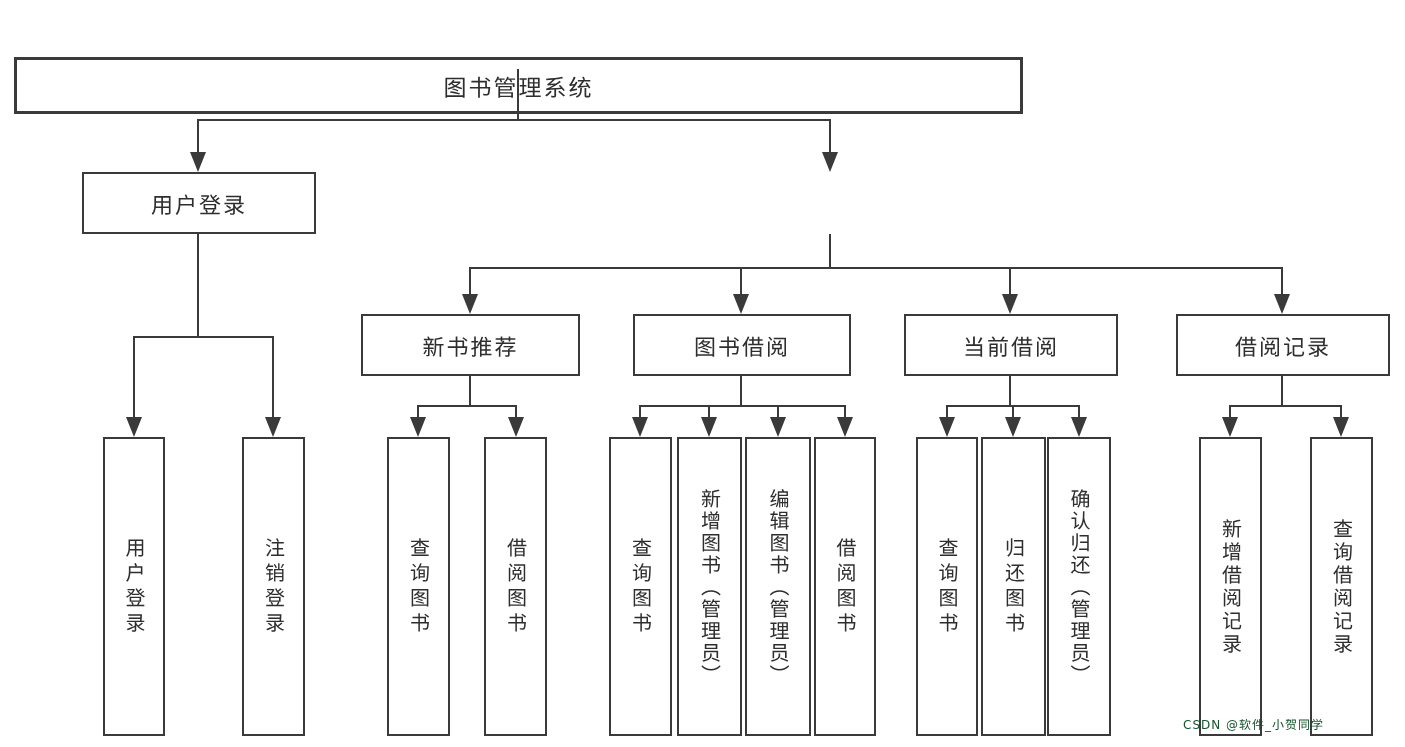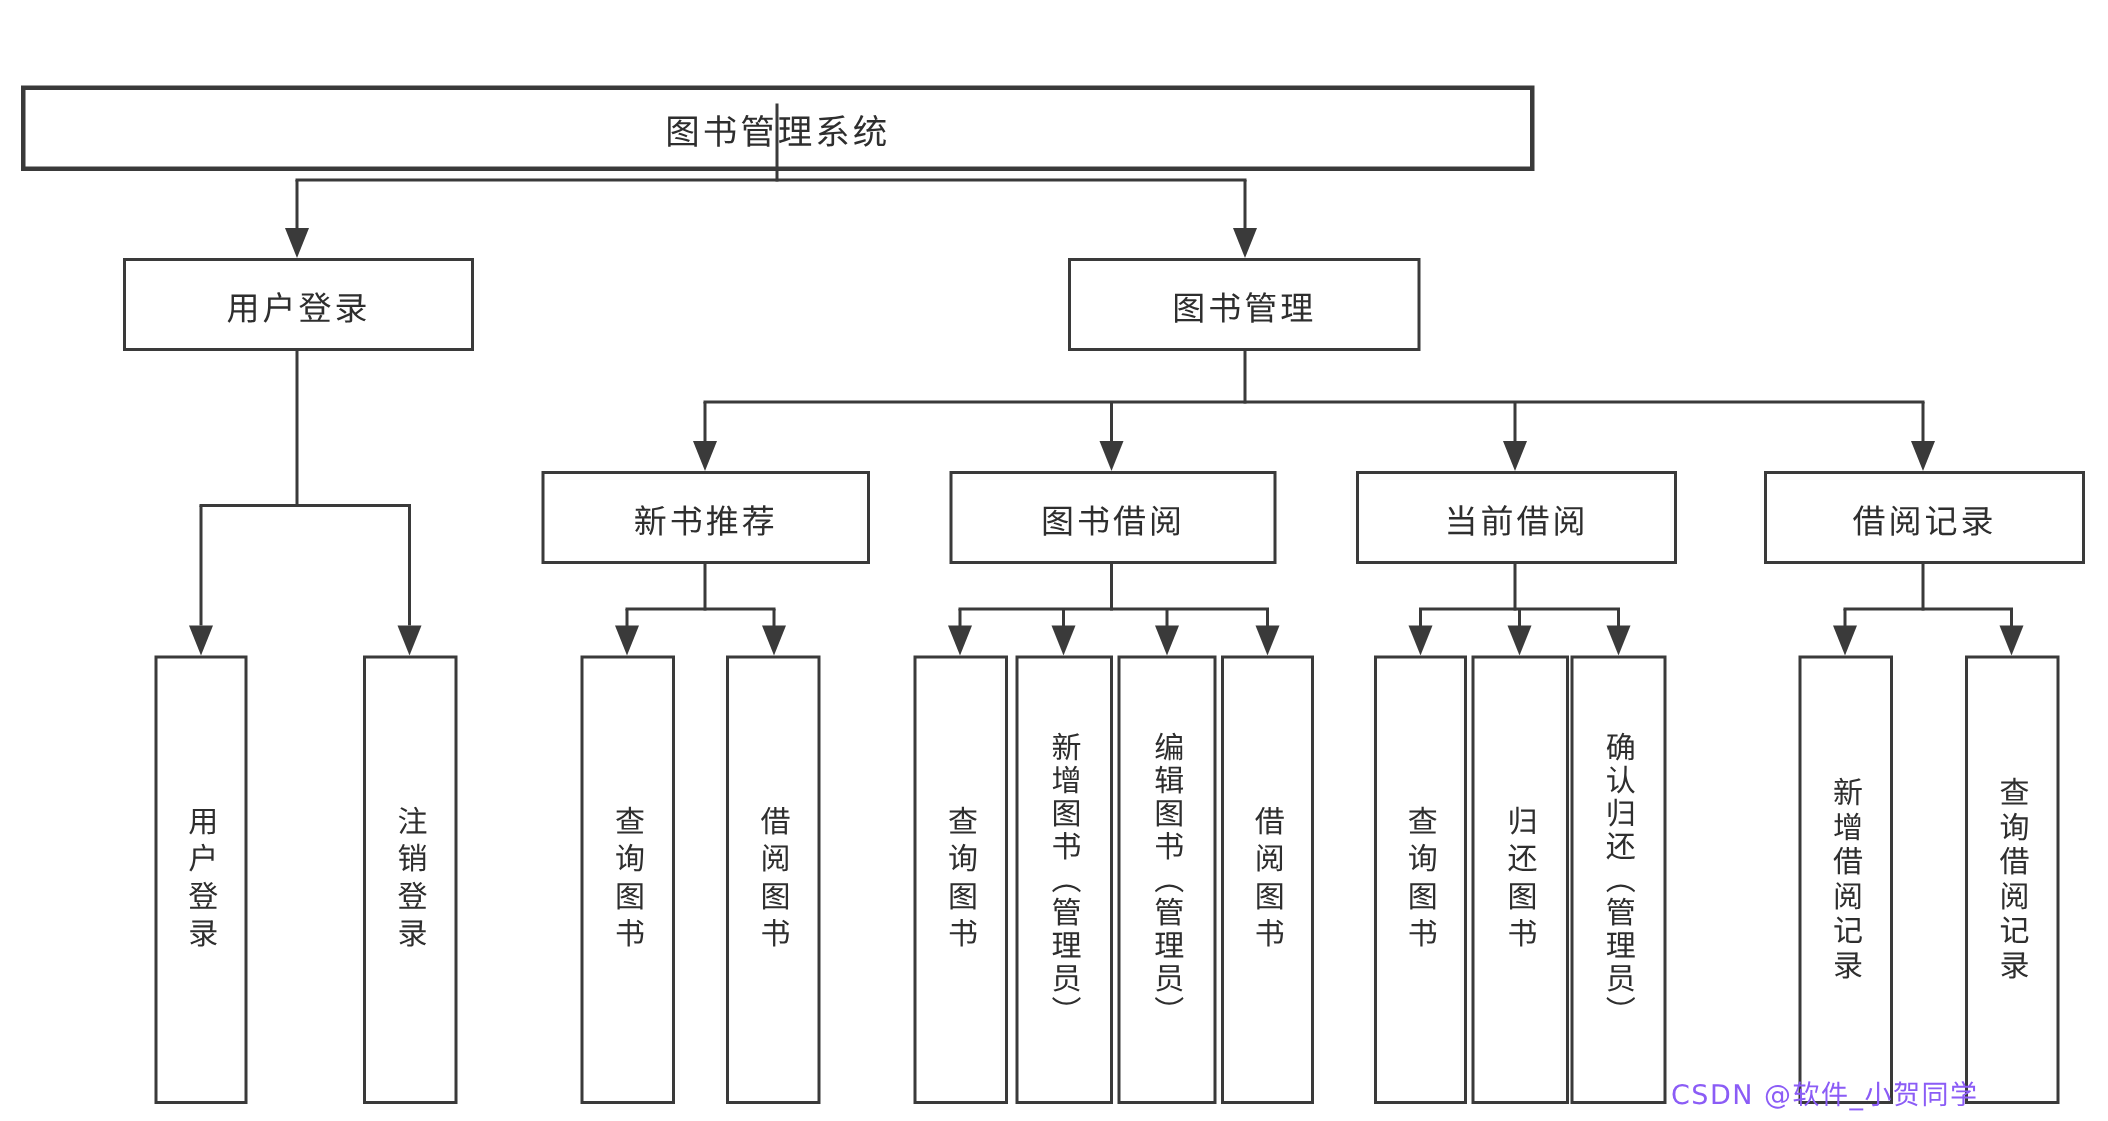--- a/index.html
+++ b/index.html
@@ -19,33 +19,32 @@
     justify-content:center;align-items:center;
   }
   .vline{position:absolute;width:2px;background:#3a3a3a;}
   .hline{position:absolute;height:2px;background:#3a3a3a;}
   .arr{
     position:absolute;width:0;height:0;
     border-left:8px solid transparent;border-right:8px solid transparent;
     border-top:20px solid #3a3a3a;
   }
   .watermark{
-    position:absolute;left:1114px;top:715px;font-size:18px;color:#8b5cf6;
+    position:absolute;left:1183px;top:715px;font-size:12px;color:#14532d;
     letter-spacing:1px;white-space:nowrap;z-index:5;
   }
 </style>
 </head>
 <body>
 
 <div class="stage">
 
   <div class="box root" style="left:14px;top:13px;width:1009px;height:57px">图书管理系统</div>
 
   <div class="box" style="left:82px;top:172px;width:234px;height:62px">用户登录</div>
-  <div class="box" style="left:712px;top:172px;width:235px;height:62px">图书管理</div>
 
   <div class="box" style="left:633px;top:314px;width:218px;height:62px">图书借阅</div>
   <div class="box" style="left:361px;top:314px;width:219px;height:62px">新书推荐</div>
   <div class="box" style="left:904px;top:314px;width:214px;height:62px">当前借阅</div>
   <div class="box" style="left:1176px;top:314px;width:214px;height:62px">借阅记录</div>
 
   <div class="box leaf" style="left:103px;top:437px;width:62px;height:299px">用户登录</div>
   <div class="box leaf" style="left:242px;top:437px;width:63px;height:299px">注销登录</div>
 
   <div class="box leaf" style="left:387px;top:437px;width:63px;height:299px">查询图书</div>

